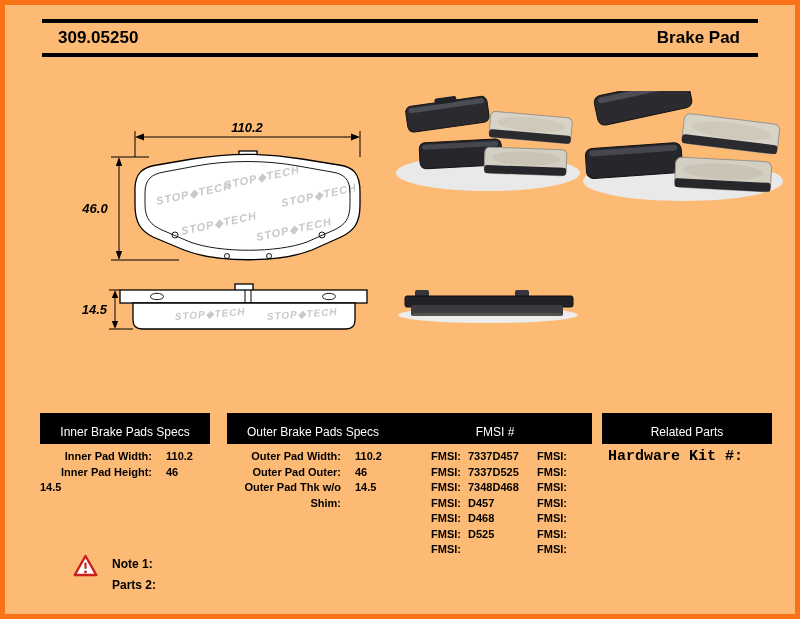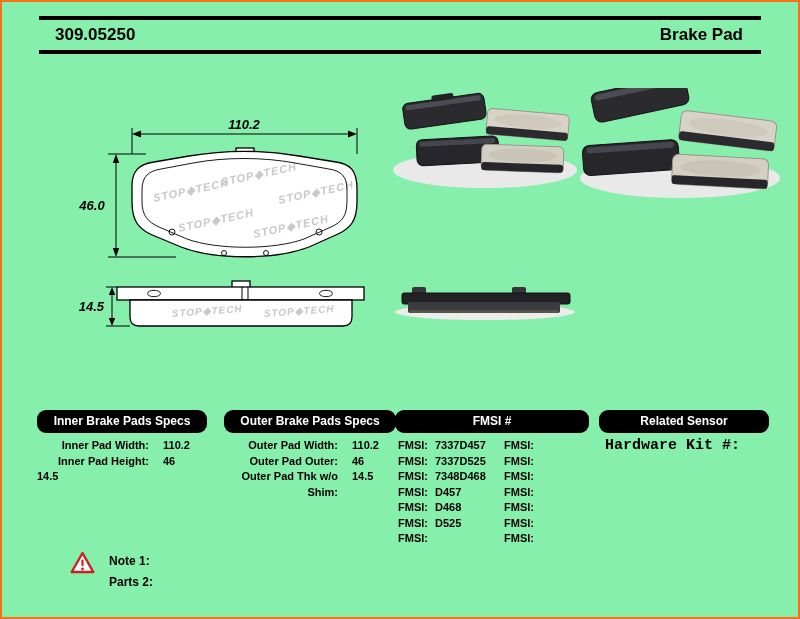--- a/index.html
+++ b/index.html
@@ -1,18 +1,18 @@
 <!DOCTYPE html>
 <html><head>
 <meta charset="utf-8">
 <style>
   * { margin:0; padding:0; box-sizing:border-box; }
   html,body { background:#fff; }
   body { font-family:"Liberation Sans", sans-serif; color:#000; }
-  .page { position:relative; width:800px; height:619px; background:#86efac; border:2px solid #f97316; overflow:hidden; }
+  .page { position:relative; width:800px; height:619px; background:#fdba74; border:5px solid #f97316; overflow:hidden; }
 
   
   .topbar { position:absolute; left:37px; right:37px; top:14px; }
   .rule { height:4px; background:#000; }
   .topbar-row { display:flex; justify-content:space-between; align-items:center;
                 padding:5px 18px 5px 16px; font-size:17px; font-weight:bold; }
 
   
   .drawing { position:absolute; left:52px; top:102px; width:336px; height:248px; }
   .photos  { position:absolute; left:388px; top:86px; width:402px; height:252px; }
@@ -21,29 +21,29 @@
   .dline { stroke:#000; stroke-width:1; }
   .outline { fill:#fff; stroke:#000; stroke-width:1.3; }
   .thin { fill:none; stroke:#000; stroke-width:0.9; }
 
   
   .spec-col { position:absolute; top:408px; }
   .col-inner   { left:35px;  width:170px; }
   .col-outer   { left:222px; width:172px; }
   .col-fmsi    { left:393px; width:194px; }
   .col-related { left:597px; width:170px; }
-  .table-header { background:#000; color:#fff; font-size:12px; font-weight:bold;
-                  text-align:center; padding:4px 0 5px; border-radius:9px; }
+  .table-header { background:#000; color:#fff; font-size:12px; font-weight:normal;
+                  text-align:center; padding:12px 0 5px; border-radius:0; }
   .spec-rows { margin-top:5px; }
   .spec-row { display:grid; grid-template-columns:1fr 44px; column-gap:14px;
               font-size:11px; font-weight:bold; line-height:15.5px; }
   .spec-row .lbl { text-align:right; }
   .spec-row .val { text-align:left; }
   .fmsi-row { display:grid; grid-template-columns:34px 66px 40px 1fr; column-gap:3px;
-              font-size:11px; font-weight:bold; line-height:15.5px; padding-left:3px; }
+              font-size:11px; font-weight:bold; line-height:15.5px; padding-left:3px;margin-left:30px; }
   .rel-row { font-size:15px; font-weight:bold; line-height:15.5px; padding-left:6px;font-family:Liberation Mono, monospace; }
 
   
   .notes { position:absolute; left:68px; top:549px; display:flex; align-items:flex-start; gap:14px; }
   .note-lines { font-size:12px; font-weight:bold; line-height:21px; }
 </style>
 </head>
 <body>
 
 <div class="page">
@@ -249,21 +249,21 @@
       <div class="fmsi-row">
         <span>FMSI:</span>
         <span></span>
         <span>FMSI:</span>
         <span></span>
       </div>
     </div>
   </section>
 
   <section class="spec-col col-related">
-    <div class="table-header">Related Sensor</div>
+    <div class="table-header">Related Parts</div>
     <div class="spec-rows">
       <div class="rel-row">
         <span>Hardware Kit #:</span>
         <span></span>
       </div>
     </div>
   </section>
 
   <div class="notes">
     <svg width="25" height="23" viewBox="0 0 25 23">

